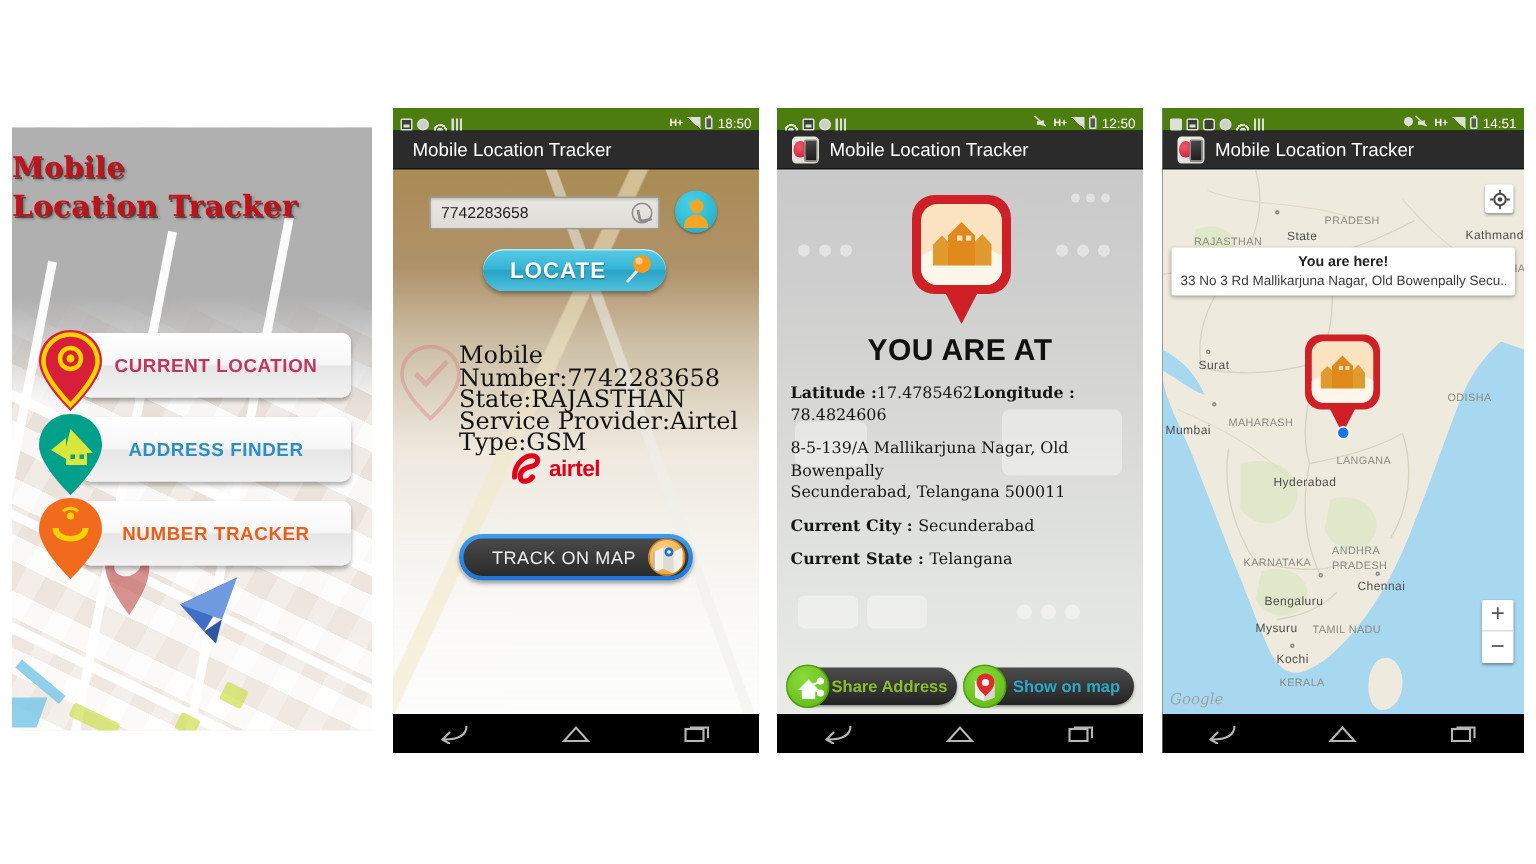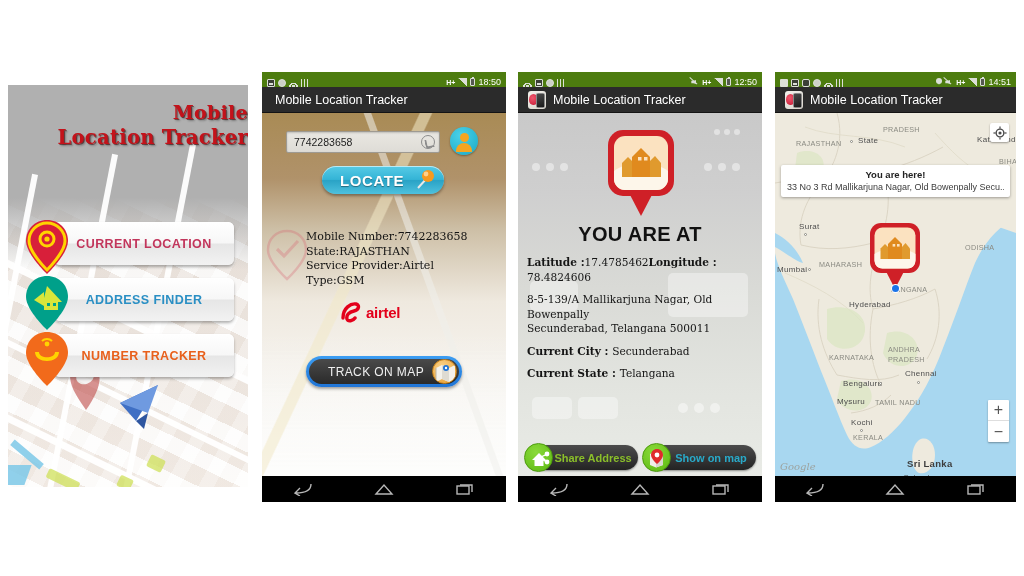--- a/index.html
+++ b/index.html
@@ -87,21 +87,21 @@
       repeating-linear-gradient(26deg, rgba(255,255,255,.75) 0 16px, rgba(236,226,218,.45) 16px 34px),
       repeating-linear-gradient(-61deg, rgba(255,255,255,.62) 0 14px, rgba(238,228,220,.35) 14px 30px),
       linear-gradient(180deg,#cdc9c4,#f7f4f0);
   }
   .p1-road {
     position:absolute; background:#ffffff; opacity:.95; transform-origin:left top;
   }
   .p1-green { position:absolute; background:#cfe05a; opacity:.75; border-radius:2px; }
   .p1-blue  { position:absolute; background:#7cc8e8; opacity:.85; }
   .p1-title {
-    position:absolute; left:0; right:0; top:14px; text-align:right;
+    position:absolute; left:0; right:0; top:14px; text-align:left;
     font-family:"DejaVu Serif", serif; font-weight:bold;
     color:#c4121a; font-size:19px; line-height:26px;
     text-shadow: 1px 1px 0 rgba(60,0,0,.55), 2px 2px 2px rgba(0,0,0,.30);
     letter-spacing:.3px;
   }
   .p1-title .l2 { font-size:19.5px; }
   .p1-btnwrap { position:absolute; left:14px; top:131px; width:212px; }
   .p1-row { position:relative; height:56px; }
   .p1-bar {
     position:absolute; left:32px; right:0; top:6px; height:43px;
@@ -163,21 +163,21 @@
     padding-right:22px;
   }
   .p2-locpin{
     position:absolute; right:8px; top:2px; width:24px;height:24px;
   }
   .p2-checkmark {
     position:absolute; left:4px; top:116px; width:42px;height:52px; opacity:.28;
   }
   .p2-info {
     position:absolute; left:44px; top:117px;
-    font-family:"DejaVu Serif", serif; font-size:11px; line-height:14.5px; color:#121212;
+    font-family:"DejaVu Serif", serif; font-size:16px; line-height:14.5px; color:#121212;
   }
   .p2-airtel {
     position:absolute; left:78px; top:188px; display:flex; align-items:center; gap:4px;
   }
   .p2-airtel-mark { width:22px;height:22px; }
   .p2-airtel-txt { font-size:15px; color:#e3001b; font-weight:bold; letter-spacing:-.3px; }
   .p2-track {
     position:absolute; left:44px; top:243px; width:156px; height:31px;
     border-radius:16px;
     background:linear-gradient(180deg,#3c9df2,#1f74d6);
@@ -233,21 +233,21 @@
     background:radial-gradient(circle at 40% 30%,#8ada3a,#5cb811);
     border:1px solid #4d9c0d;
   }
 
   
   #panel4 { left:775px; top:72px; width:241px; height:430px; }
   .p4-map {
     position:relative; height:363px; overflow:hidden;
     background:#a6d5ef;
   }
-  .p4-lbl { position:absolute; font-size:7.2px; color:#8a8a82; letter-spacing:.3px; white-space:nowrap; }
+  .p4-lbl { position:absolute; font-size:7.2px; color:#8a8a82; letter-spacing:.3px; white-space:nowrap;margin-top:17px; }
   .p4-lbl.city { color:#4e4e4e; font-size:8px; }
   .p4-lbl.big { color:#3c3c3c; font-size:9.5px; font-weight:bold; }
   .p4-dot { position:absolute; width:3px;height:3px;border-radius:50%;border:1px solid #8a8a82;background:#fff; }
   .p4-info {
     position:absolute; left:6px; right:6px; top:52px;
     background:#ffffff; border-radius:2px; box-shadow:0 1px 3px rgba(0,0,0,.35);
     padding:4px 6px 5px;
   }
   .p4-info-title { text-align:center; font-size:9.5px; font-weight:bold; color:#222; }
   .p4-info-sub { font-size:9px; color:#3b3b3b; margin-top:2px; white-space:nowrap; overflow:hidden; }

